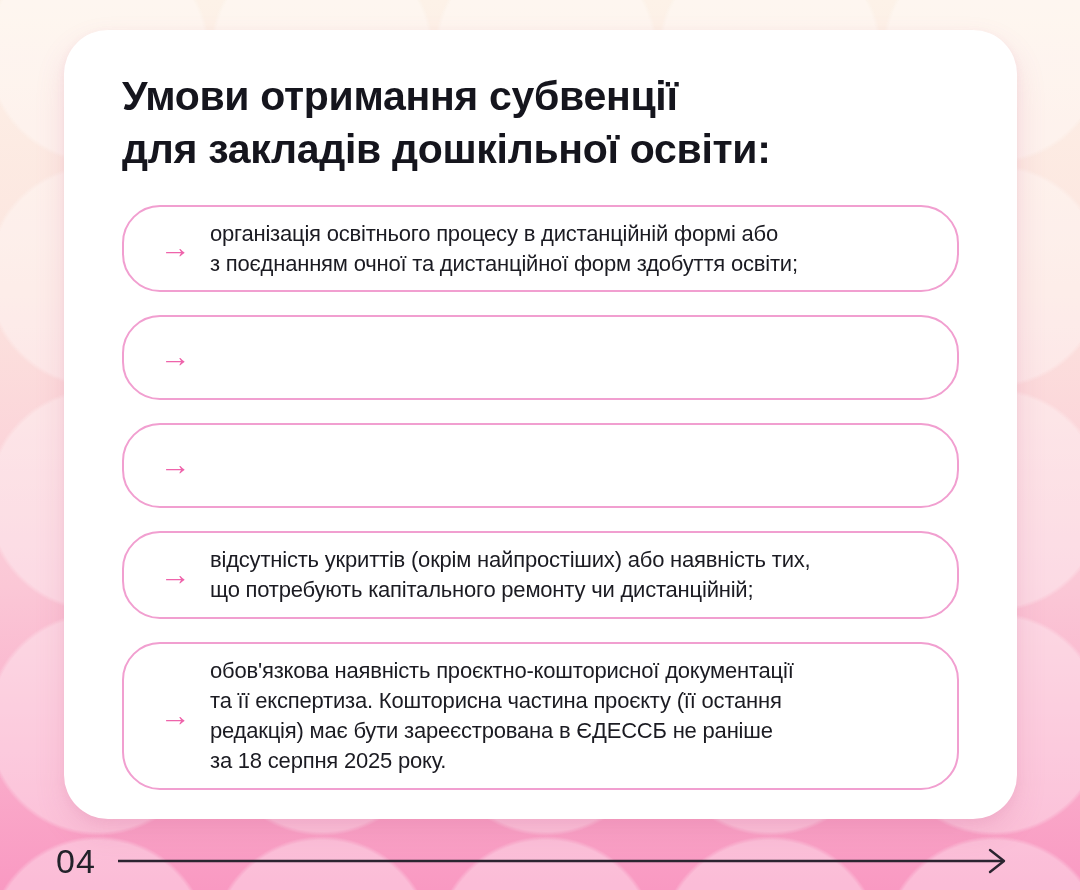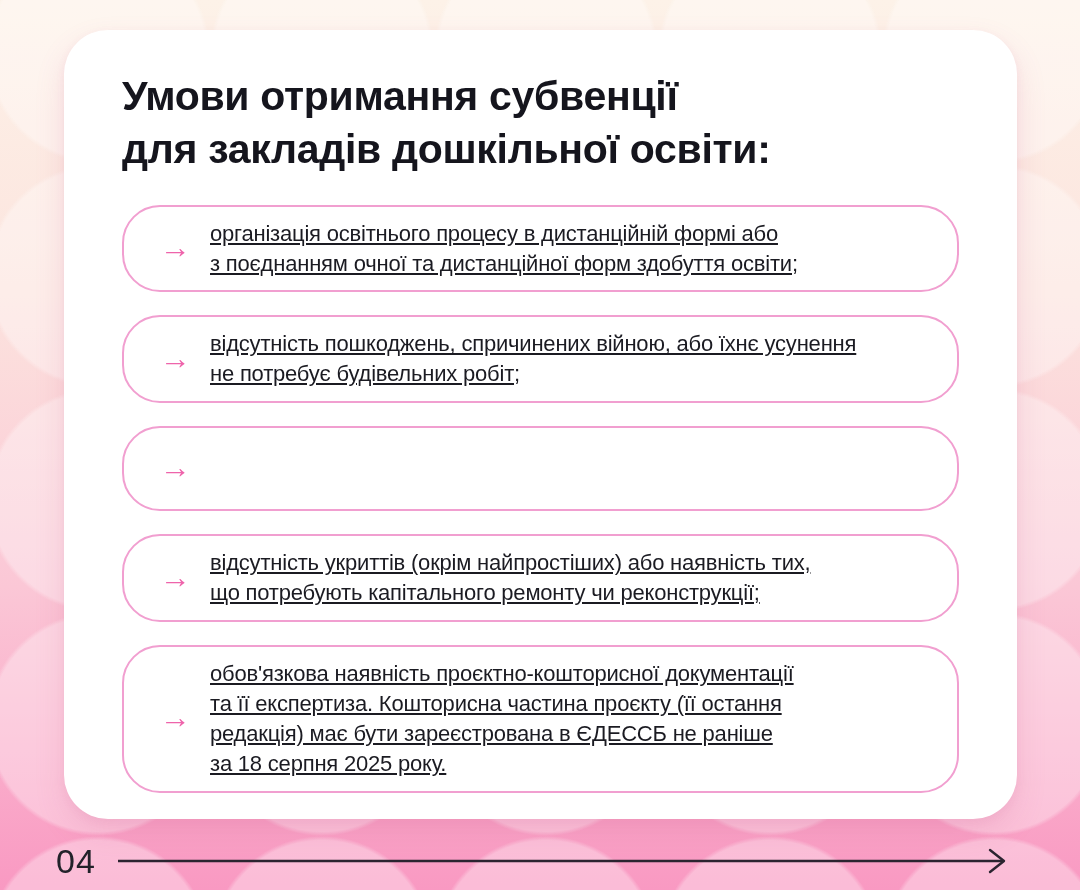--- a/index.html
+++ b/index.html
@@ -56,21 +56,20 @@
     transform: translateY(-1px);
   }
 
   .condition-text {
     flex: 1;
     color: #1b1b22;
     font-size: 22px;
     line-height: 1.36;
     letter-spacing: -0.2px;
     white-space: pre-line;
-    text-decoration: underline;
   }
 
   .footer {
     position: absolute;
     left: 56px; top: 844px;
     display: flex;
     align-items: center;
     gap: 22px;
     text-align: right;
   }
@@ -93,32 +92,30 @@
 для закладів дошкільної освіти:</h1>
 
   <div class="condition-box">
     <span class="arrow-icon">→</span>
     <p class="condition-text">організація освітнього процесу в дистанційній формі або
 з поєднанням очної та дистанційної форм здобуття освіти;</p>
   </div>
 
   <div class="condition-box">
     <span class="arrow-icon">→</span>
-    <p class="condition-text">відсутність пошкоджень, спричинених війною, або їхнє усунення
-не потребує будівельних робіт;</p>
   </div>
 
   <div class="condition-box">
     <span class="arrow-icon">→</span>
   </div>
 
   <div class="condition-box">
     <span class="arrow-icon">→</span>
     <p class="condition-text">відсутність укриттів (окрім найпростіших) або наявність тих,
-що потребують капітального ремонту чи реконструкції;</p>
+що потребують капітального ремонту чи дистанційній;</p>
   </div>
 
   <div class="condition-box">
     <span class="arrow-icon">→</span>
     <p class="condition-text">обов'язкова наявність проєктно-кошторисної документації
 та її експертиза. Кошторисна частина проєкту (її остання
 редакція) має бути зареєстрована в ЄДЕССБ не раніше
 за 18 серпня 2025 року.</p>
   </div>
 </div>

